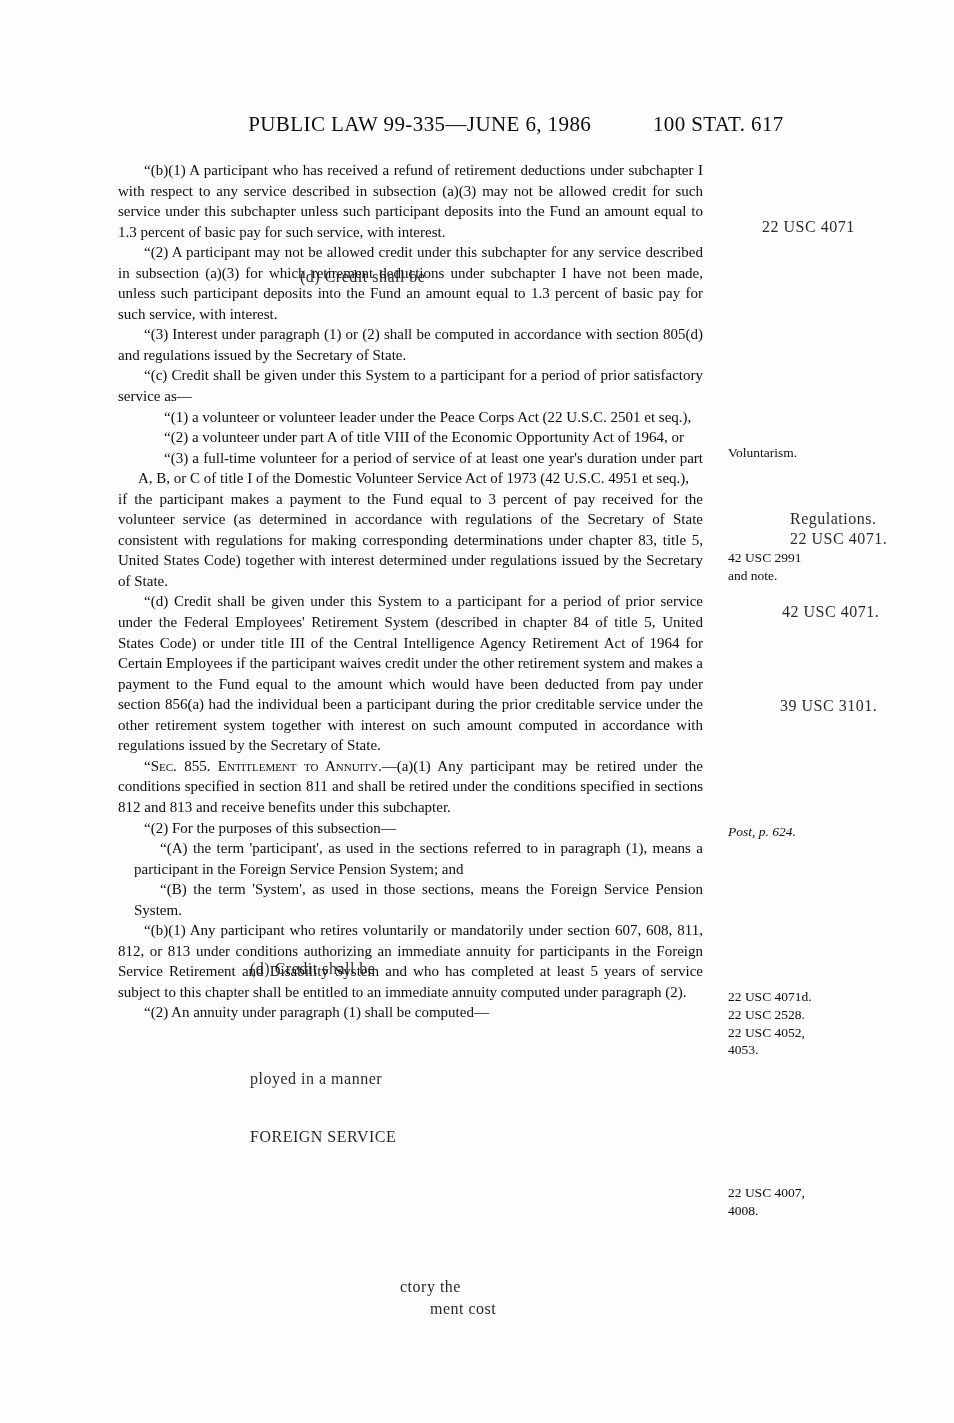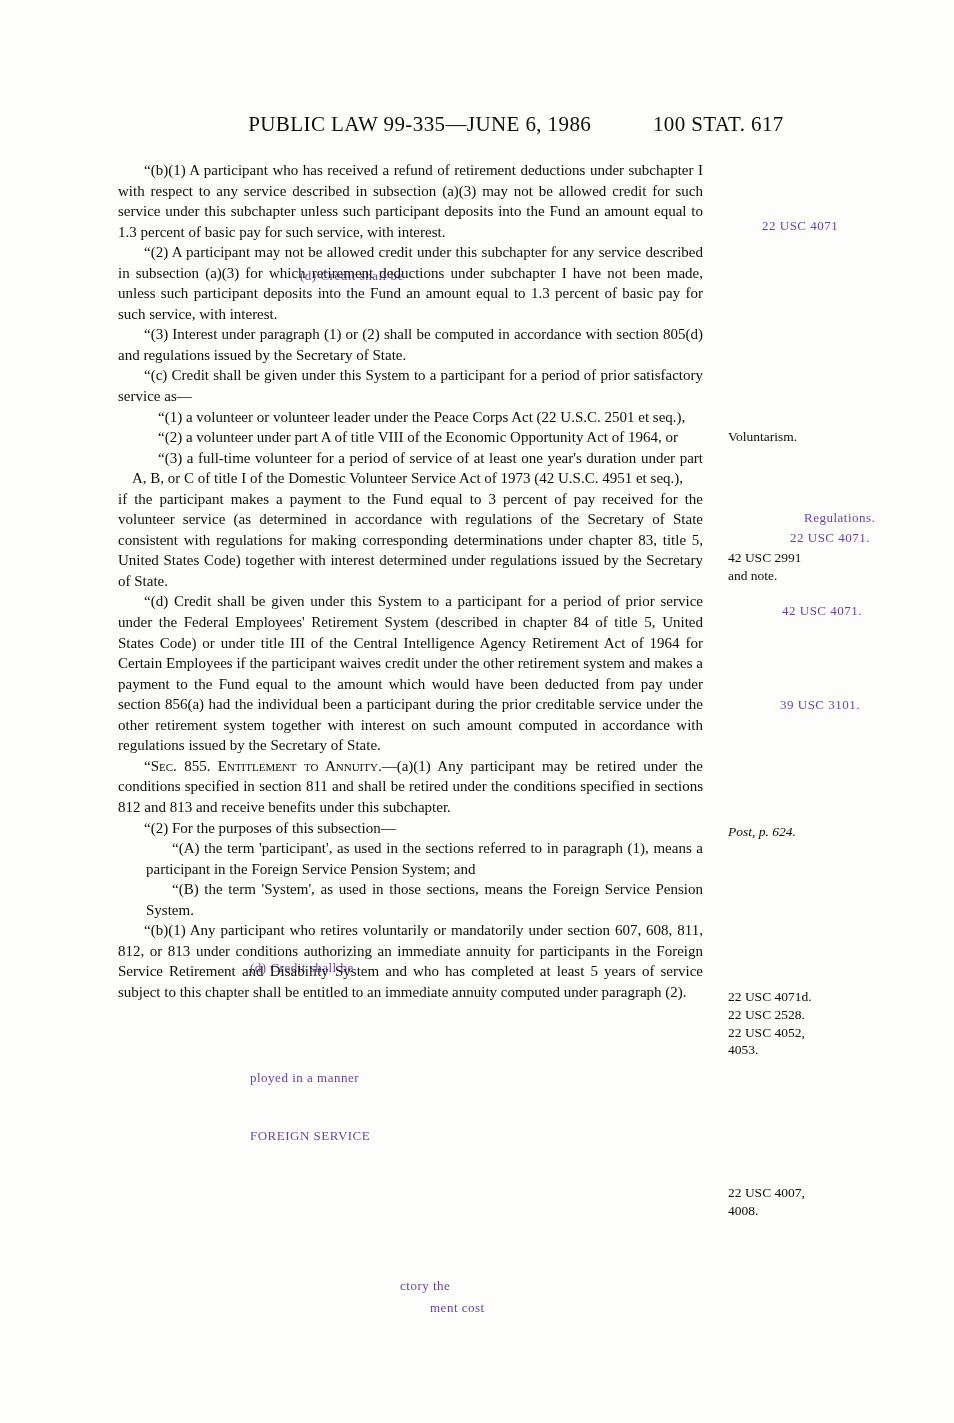--- a/index.html
+++ b/index.html
@@ -47,25 +47,25 @@
     font-size: 15px;
     line-height: 1.37;
     text-align: justify;
     text-justify: inter-word;
   }
   .column p {
     margin: 0;
     text-indent: 26px;
   }
   .column p.ind1 {
-    margin-left: 14px;
+    margin-left: 20px;
     text-indent: 26px;
   }
   .column p.ind2 {
-    margin-left: 28px;
+    margin-left: 16px;
     text-indent: 26px;
   }
   .column p.flush {
     text-indent: 0;
   }
   .sc {
     font-variant: small-caps;
   }
   .ital {
     font-style: italic;
@@ -85,39 +85,39 @@
     left: 0;
     width: 200px;
   }
   .note .line {
     display: block;
     white-space: nowrap;
   }
   
   .ghost {
     position: absolute;
-    color: #4c1d95;
-    font-size: 13px;
+    color: #000000;
+    font-size: 16px;
     font-family: "Liberation Serif", serif;
     letter-spacing: 0.5px;
     user-select: none;
   }
   .ghost.blur {
     filter: blur(0.6px);
     opacity: 0.85;
   }
 </style>
 </head>
 <body>
 
 <div class="page">
 
   <div class="ghost blur" style="top:218px; left:762px;">22 USC 4071</div>
   <div class="ghost blur" style="top:268px; left:300px;">(d) Credit shall be</div>
-  <div class="ghost blur" style="top:510px; left:790px;margin-left:14px;">Regulations.</div>
+  <div class="ghost blur" style="top:510px; left:790px;">Regulations.</div>
   <div class="ghost blur" style="top:530px; left:790px;">22 USC 4071.</div>
   <div class="ghost blur" style="top:603px; left:782px;">42 USC 4071.</div>
   <div class="ghost blur" style="top:697px; left:780px;">39 USC 3101.</div>
   <div class="ghost blur" style="top:960px; left:250px;">(d) Credit shall be</div>
   <div class="ghost blur" style="top:1070px; left:250px;">ployed in a manner</div>
   <div class="ghost blur" style="top:1128px; left:250px;">FOREIGN SERVICE</div>
   <div class="ghost blur" style="top:1278px; left:400px;">ctory the</div>
   <div class="ghost blur" style="top:1300px; left:430px;font-family:Liberation Serif, serif;">ment cost</div>
 
   <div class="header">
@@ -133,24 +133,25 @@
     <p class="ind1">“(1) a volunteer or volunteer leader under the Peace Corps Act (22 U.S.C. 2501 et seq.),</p>
     <p class="ind1">“(2) a volunteer under part A of title VIII of the Economic Opportunity Act of 1964, or</p>
     <p class="ind1">“(3) a full-time volunteer for a period of service of at least one year's duration under part A, B, or C of title I of the Domestic Volunteer Service Act of 1973 (42 U.S.C. 4951 et seq.),</p>
     <p class="flush">if the participant makes a payment to the Fund equal to 3 percent of pay received for the volunteer service (as determined in accordance with regulations of the Secretary of State consistent with regulations for making corresponding determinations under chapter 83, title 5, United States Code) together with interest determined under regulations issued by the Secretary of State.</p>
     <p>“(d) Credit shall be given under this System to a participant for a period of prior service under the Federal Employees' Retirement System (described in chapter 84 of title 5, United States Code) or under title III of the Central Intelligence Agency Retirement Act of 1964 for Certain Employees if the participant waives credit under the other retirement system and makes a payment to the Fund equal to the amount which would have been deducted from pay under section 856(a) had the individual been a participant during the prior creditable service under the other retirement system together with interest on such amount computed in accordance with regulations issued by the Secretary of State.</p>
     <p><span class="sc">“Sec. 855.</span> <span class="sc">Entitlement to Annuity.</span><span>—(a)(1) Any participant may be retired under the conditions specified in section 811 and shall be retired under the conditions specified in sections 812 and 813 and receive benefits under this subchapter.</span></p>
     <p>“(2) For the purposes of this subsection—</p>
     <p class="ind2">“(A) the term 'participant', as used in the sections referred to in paragraph (1), means a participant in the Foreign Service Pension System; and</p>
     <p class="ind2">“(B) the term 'System', as used in those sections, means the Foreign Service Pension System.</p>
     <p>“(b)(1) Any participant who retires voluntarily or mandatorily under section 607, 608, 811, 812, or 813 under conditions authorizing an immediate annuity for participants in the Foreign Service Retirement and Disability System and who has completed at least 5 years of service subject to this chapter shall be entitled to an immediate annuity computed under paragraph (2).</p>
+    <p>“(2) An annuity under paragraph (1) shall be computed—</p>
   </div>
 
   <div class="margin-notes">
-    <div class="note" style="top:268px;">
+    <div class="note" style="top:284px;">
       <span class="line">Voluntarism.</span>
     </div>
     <div class="note" style="top:389px;">
       <span class="line">42 USC 2991</span>
       <span class="line">and note.</span>
     </div>
     <div class="note" style="top:663px;">
       <span class="line ital">Post, p. 624.</span>
     </div>
     <div class="note" style="top:828px;">

